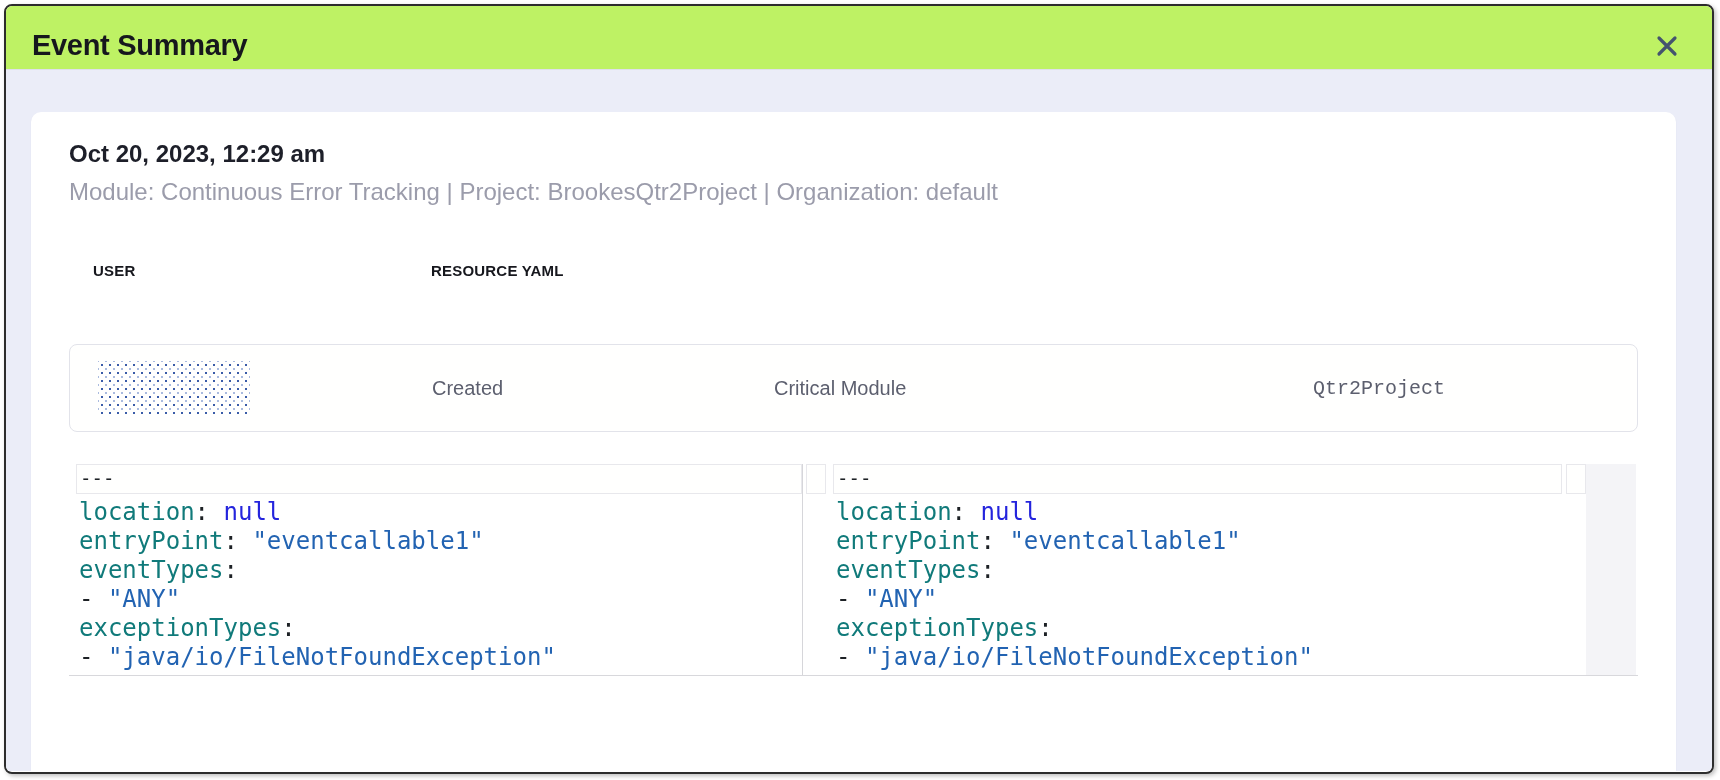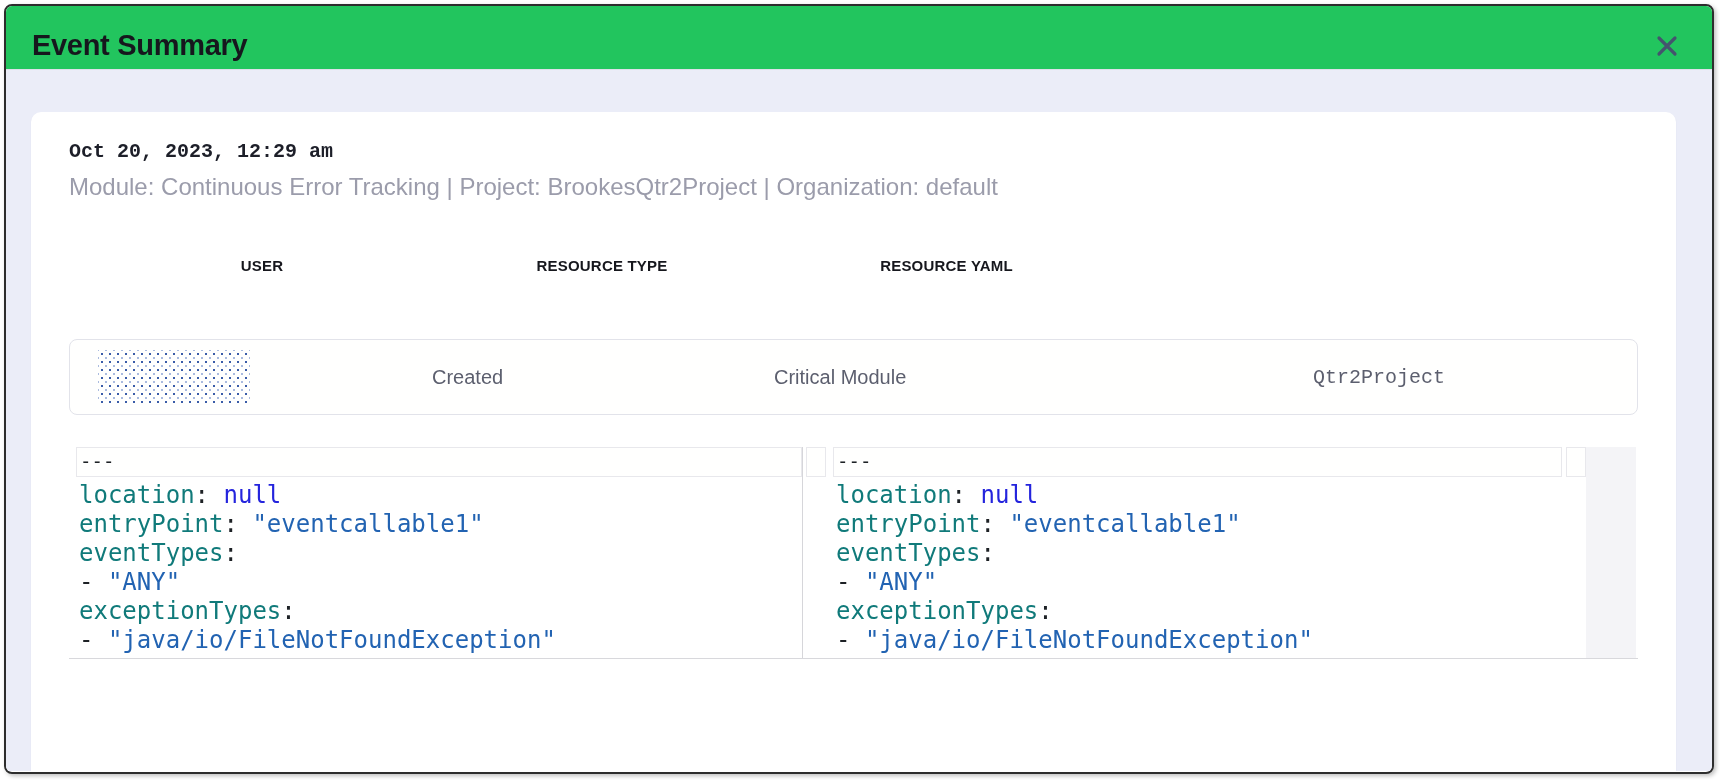--- a/index.html
+++ b/index.html
@@ -4,39 +4,39 @@
 <style>
   * { box-sizing: border-box; margin: 0; padding: 0; }
   html, body { width: 1720px; height: 780px; background: #ffffff; font-family: "Liberation Sans", sans-serif; }
 
   .dialog {
     position: absolute; top: 4px; left: 4px; right: 6px; bottom: 6px;
     border: 2px solid #2d2d2d; border-radius: 8px; background: #ffffff;
     overflow: hidden; box-shadow: 2px 2px 4px rgba(0,0,0,0.25);
   }
   .dialog-header {
-    height: 64px; background: #22c55e; border-bottom: 1px solid #dfe0ea;
+    height: 64px; background: #bef264; border-bottom: 1px solid #dfe0ea;
     display: flex; align-items: center; padding: 16px 28px 0 26px;
   }
   .dialog-title { flex: 1; font-size: 29px; font-weight: 700; color: #16171d; letter-spacing: -0.3px; }
   .close-btn { width: 34px; height: 34px; display: flex; align-items: center; justify-content: center; cursor: pointer; background: none; border: none; }
 
   .dialog-body { height: calc(100% - 65px); background: #ebedf8; padding: 42px 36px 0 25px; overflow: hidden; }
 
   .card { background: #ffffff; border-radius: 10px; height: 700px; padding: 28px 38px; box-shadow: 0 1px 2px rgba(40,40,80,0.06); }
 
-  .event-date { font-size: 20px; font-weight: 700; color: #1d1f29; font-family: Liberation Mono, monospace; }
+  .event-date { font-size: 24px; font-weight: 700; color: #1d1f29; }
   .event-meta { margin-top: 10px; font-size: 24px; color: #9b9cab; }
 
   .audit-grid { display: grid; grid-template-columns: 362px 342px 347px 1fr; align-items: center; }
   .table-head { margin-top: 56px; }
-  .th { font-size: 15px; font-weight: 700; color: #16171d; letter-spacing: 0.2px; text-align: center; }
+  .th { font-size: 15px; font-weight: 700; color: #16171d; letter-spacing: 0.2px; }
   .th-user { padding-left: 24px; }
 
-  .row-box { margin-top: 65px; height: 76px; border: 1px solid #e2e3ea; border-radius: 8px; background: #fffffe; }
+  .row-box { margin-top: 65px; height: 88px; border: 1px solid #e2e3ea; border-radius: 8px; background: #fffffe; }
   .row-box .audit-grid { height: 100%; }
   .cell-value { font-size: 20px; color: #5c5f6e; }
   .cell-center { justify-self: center; font-family: Liberation Mono, monospace; }
   .redacted-user {
     margin-left: 28px; width: 152px; height: 54px;
     background-image:
       radial-gradient(circle, #3a5ca8 1.2px, rgba(0,0,0,0) 1.4px),
       radial-gradient(circle, #aabbdf 1.2px, rgba(0,0,0,0) 1.4px);
     background-size: 8px 8px, 8px 8px;
     background-position: 0 0, 4px 4px;
@@ -79,21 +79,20 @@
   </div>
 
   <div class="dialog-body">
     <div class="card">
 
       <div class="event-date">Oct 20, 2023, 12:29 am</div>
       <div class="event-meta">Module: Continuous Error Tracking | Project: BrookesQtr2Project | Organization: default</div>
 
       <div class="audit-grid table-head">
         <div class="th th-user">USER</div>
-        <div class="th">RESOURCE TYPE</div>
         <div class="th">RESOURCE YAML</div>
       </div>
 
       <div class="row-box">
         <div class="audit-grid">
           <div>
             <div class="redacted-user"></div>
           </div>
           <div class="cell-value">Created</div>
           <div class="cell-value">Critical Module</div>

